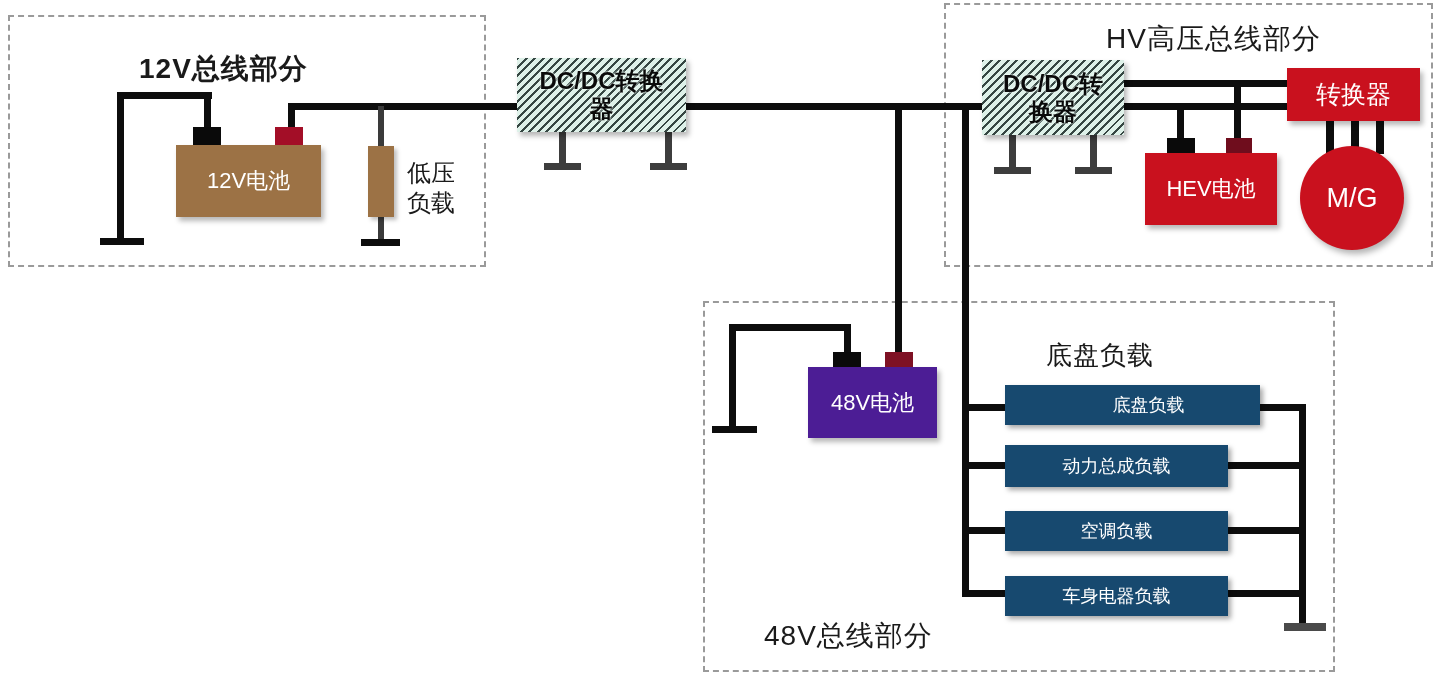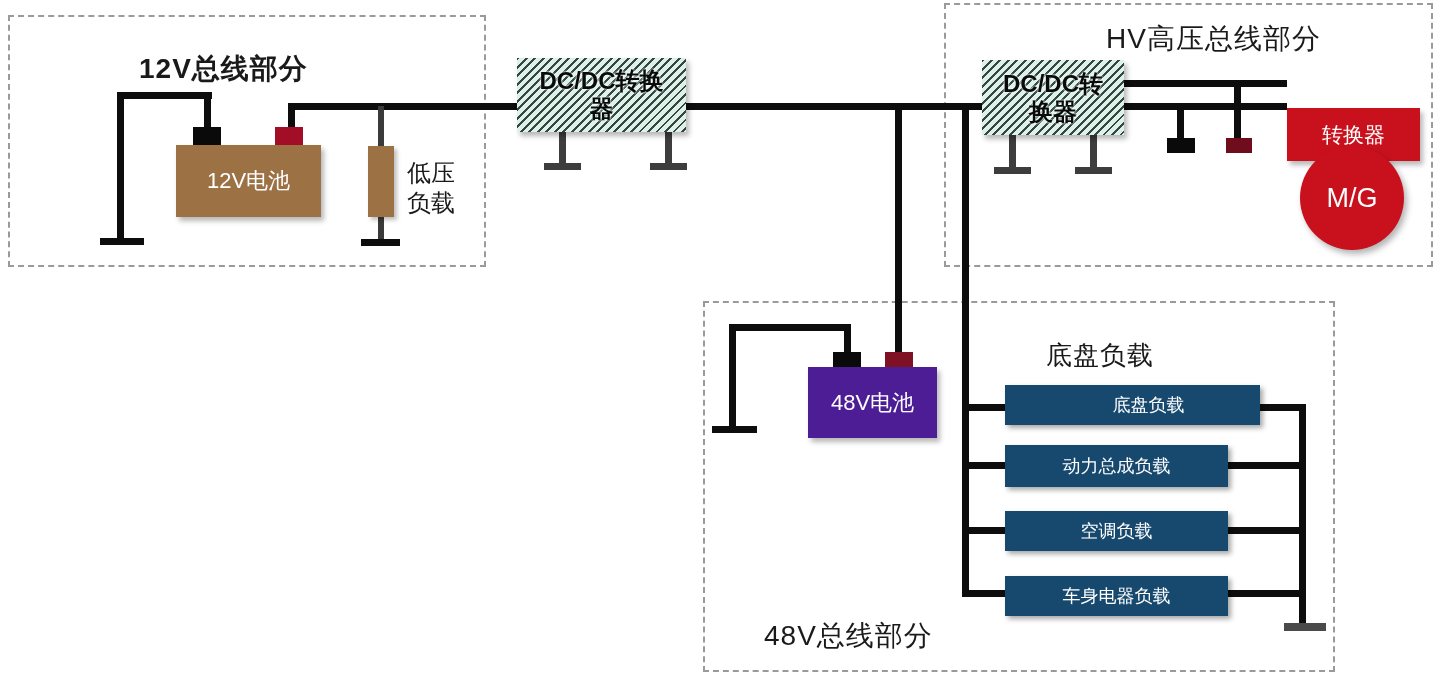--- a/index.html
+++ b/index.html
@@ -65,21 +65,21 @@
   .hatch{
     background-color:#def1e9;
     background-image:repeating-linear-gradient(135deg, rgba(24,40,37,0.85) 0 2px, rgba(0,0,0,0) 2px 6px);
     color:#0a0a0a;font-weight:bold;font-size:24px;line-height:1.15;
     text-shadow:0 0 3px #eafff6,0 0 2px #ffffff;
     flex-direction:column;
   }
   .b-dcdcmid{left:517px;top:58px;width:169px;height:74px;}
   .b-dcdchv{left:982px;top:60px;width:142px;height:75px;}
   .red{background:#c9111e;}
-  .b-conv{left:1287px;top:68px;width:133px;height:53px;font-size:21px;margin-top:40px;}
+  .b-conv{left:1287px;top:68px;width:133px;height:53px;font-size:25px;}
   .b-hev{left:1145px;top:153px;width:132px;height:72px;font-size:22px;}
   .b-mg{left:1300px;top:146px;width:104px;height:104px;border-radius:50%;font-size:27px;box-shadow:3px 4px 6px rgba(0,0,0,0.3);}
   .brown{background:#9c7245;}
   .b-12v{left:176px;top:145px;width:145px;height:72px;font-size:22px;}
   .b-lv{left:368px;top:146px;width:26px;height:71px;box-shadow:3px 3px 4px rgba(0,0,0,0.25);}
   .green{background:#4c1d95;align-items:center;}
   .b-48v{left:808px;top:367px;width:129px;height:71px;font-size:22px;}
   .navy{background:#17496f;}
   .b-ld{left:1005px;width:223px;font-size:18px;box-shadow:3px 3px 5px rgba(0,0,0,0.35);}
   .b-ld1{top:385px;height:40px;padding-left:32px;}
@@ -155,20 +155,23 @@
     <span>DC/DC转换</span>
     <span>器</span>
   </div>
   <div class="block hatch b-dcdchv">
     <span>DC/DC转</span>
     <span>换器</span>
   </div>
   <div class="block red b-conv">
     <span>转换器</span>
   </div>
+  <div class="block red b-hev">
+    <span>HEV电池</span>
+  </div>
   <div class="block red b-mg">
     <span>M/G</span>
   </div>
   <div class="block brown b-12v">
     <span>12V电池</span>
   </div>
   <div class="block brown b-lv"></div>
   <div class="lvlabel">
     <div>低压</div>
     <div>负载</div>

